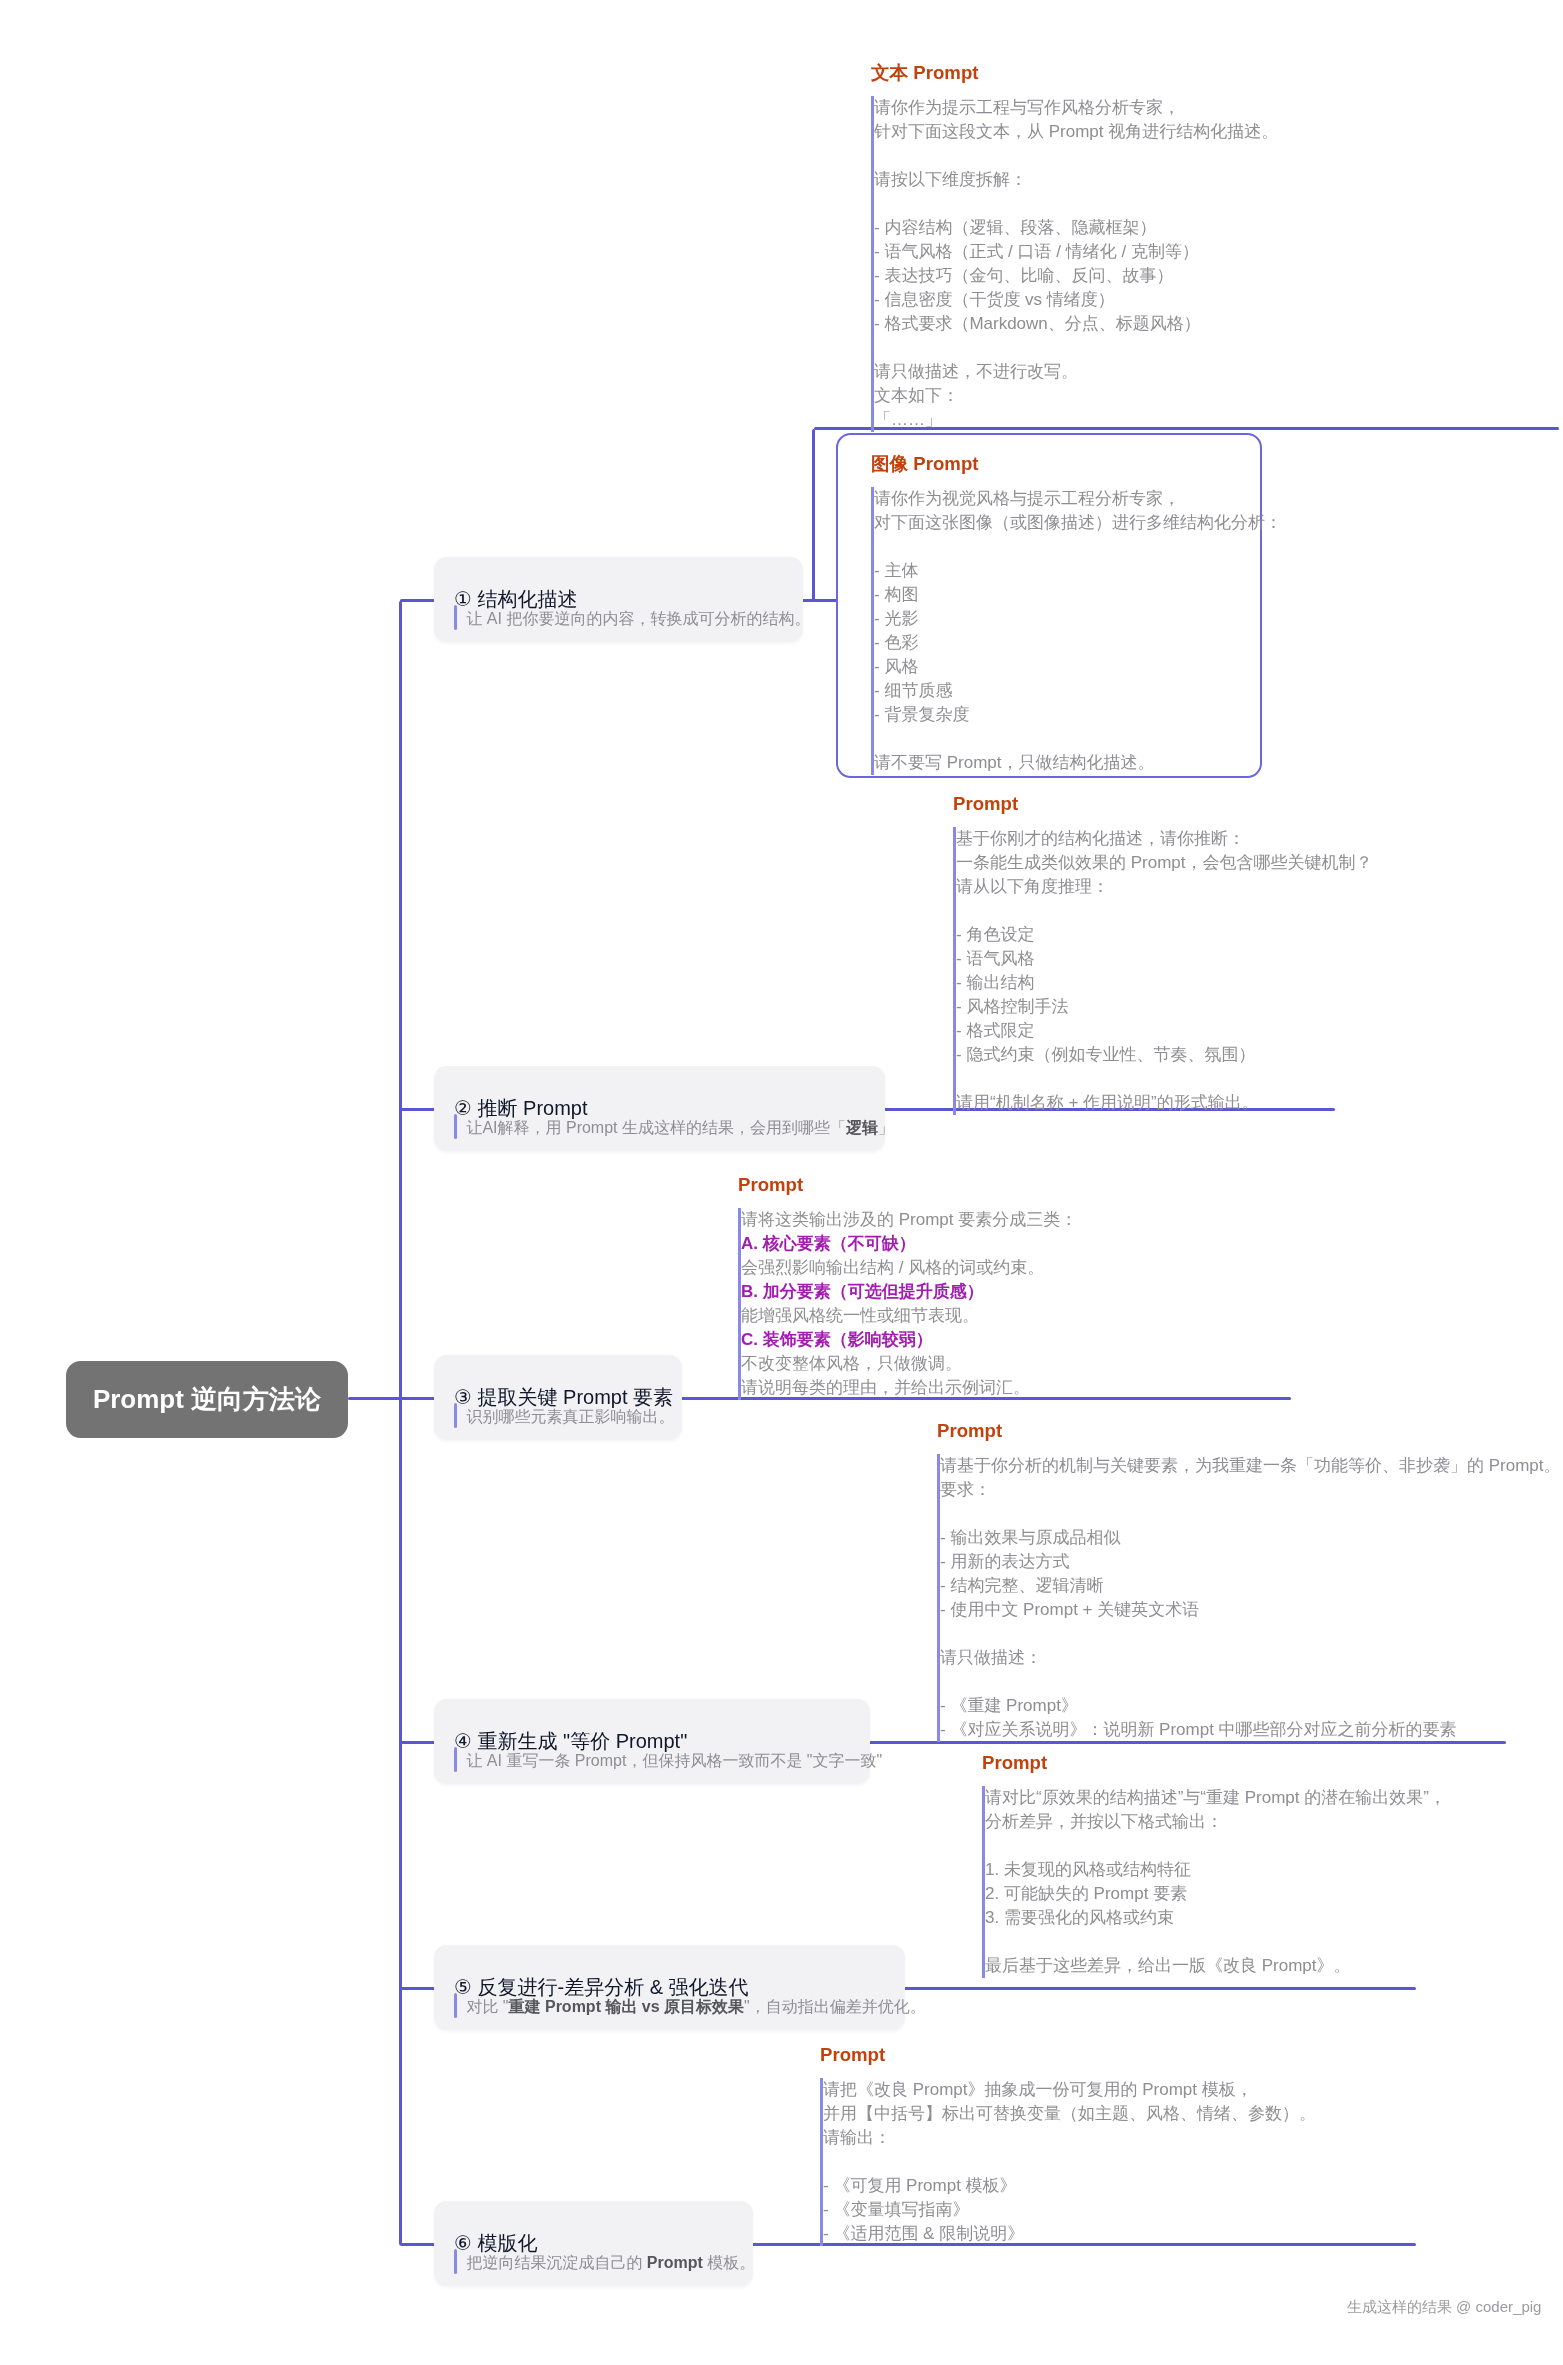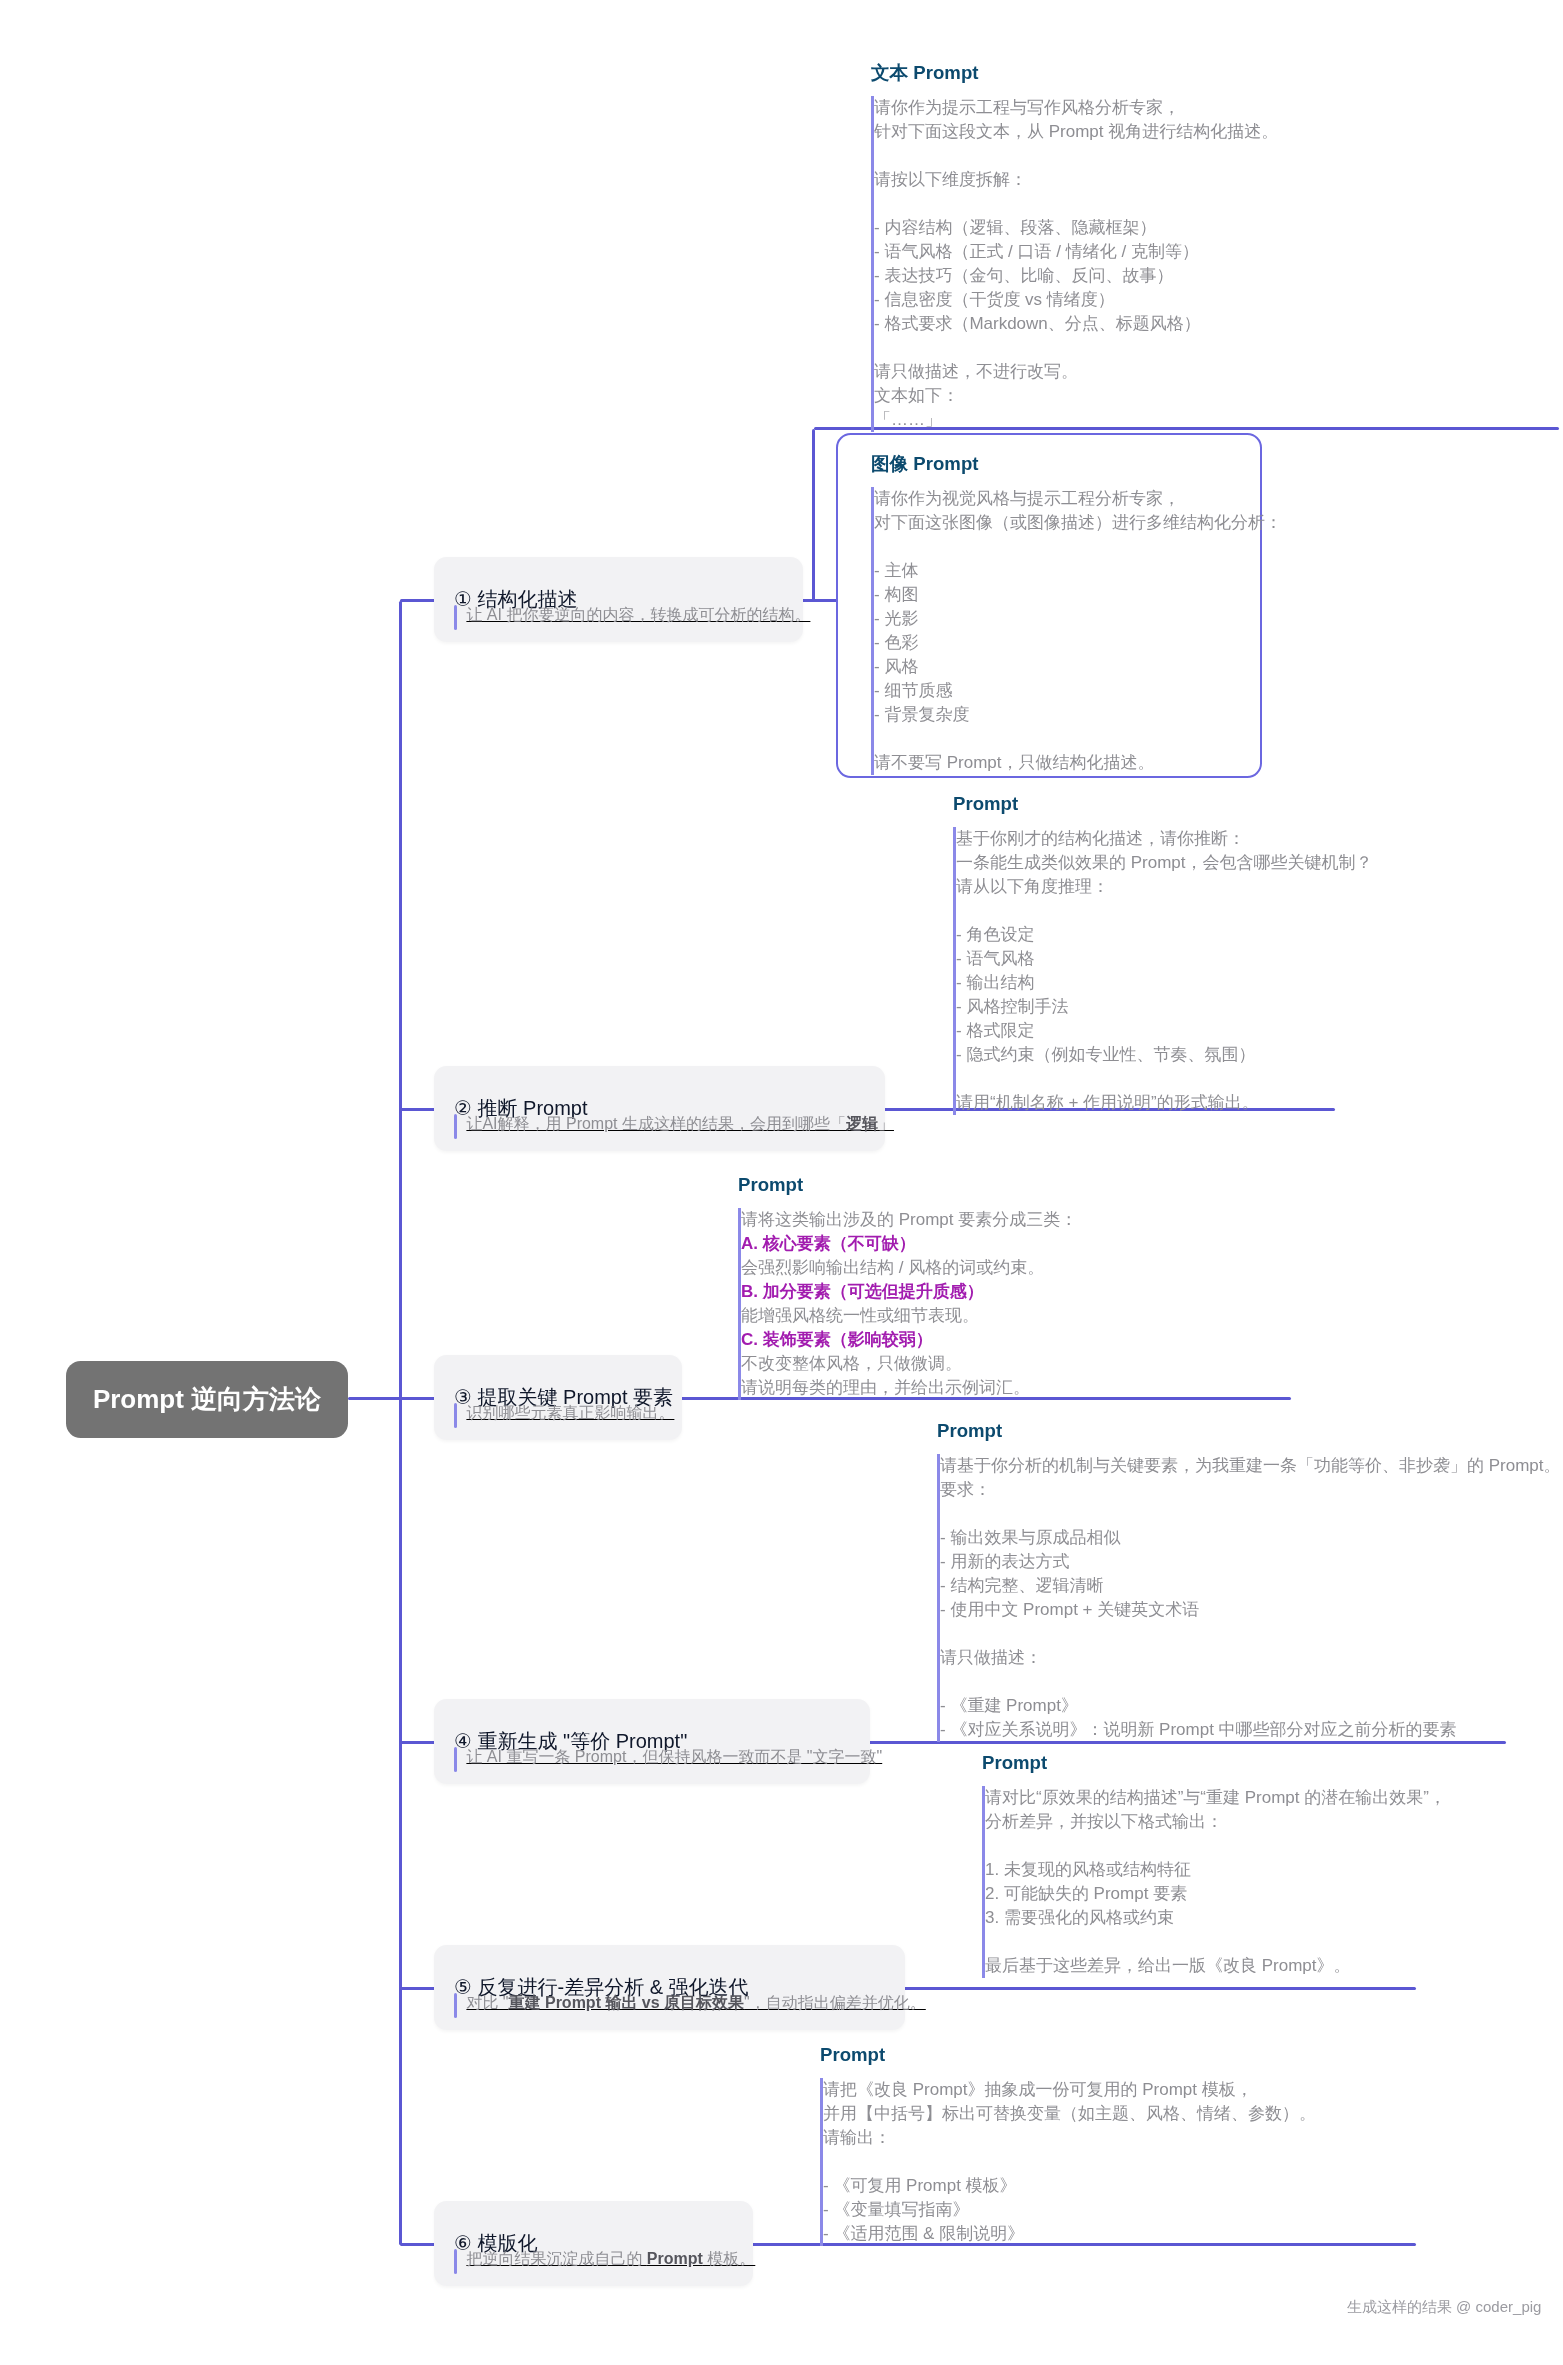--- a/index.html
+++ b/index.html
@@ -6,26 +6,26 @@
   #canvas{position:relative;width:1564px;height:2366px;background:#ffffff;overflow:hidden;
           font-family:"Liberation Sans","DejaVu Sans",sans-serif;}
   .cline{position:absolute;background:#5b57d3;z-index:1;border-radius:1.7px;}
   .root-node{position:absolute;background:#737373;border-radius:14.7px;z-index:3;
              display:flex;align-items:center;justify-content:center;}
   .root-node .lbl{color:#ffffff;font-size:26px;font-weight:bold;white-space:nowrap;}
   .branch-node{position:absolute;background:#f2f2f4;border-radius:12.4px;z-index:3;
                box-shadow:0 1.1px 3.4px rgba(0,0,0,0.04);}
   .branch-title{position:absolute;left:20px;top:29px;font-size:20px;font-weight:normal;
                 color:#0f172a;white-space:nowrap;}
-  .branch-desc{position:absolute;left:20px;top:48px;display:flex;align-items:flex-start;white-space:nowrap;text-decoration:underline;}
+  .branch-desc{position:absolute;left:20px;top:48px;display:flex;align-items:flex-end;white-space:nowrap;}
   .branch-desc .bar{width:3.4px;height:25px;background:#8b89e8;border-radius:1.7px;margin-right:9px;flex:none;}
   .branch-desc .txt{font-size:16px;color:#8e8e93;}
   .branch-desc .txt .b{color:#55555c;font-weight:bold;}
   .leaf{position:absolute;z-index:4;}
-  .leaf-title{font-size:18.6px;font-weight:bold;color:#0c4a6e;white-space:nowrap;margin:0 0 11.3px 0;line-height:25px;}
+  .leaf-title{font-size:18.6px;font-weight:bold;color:#c2410c;white-space:nowrap;margin:0 0 11.3px 0;line-height:25px;}
   .leaf-body{border-left:3.4px solid #8b89e8;padding-left:0;}
   .leaf-body .ln{font-size:17px;line-height:24px;color:#8e8e93;white-space:nowrap;}
   .leaf-body .ln .b{color:#a21caf;font-weight:bold;}
   .image-box{position:absolute;border:2.8px solid #6b67e0;border-radius:14.7px;background:#ffffff;z-index:2;}
   .footer{position:absolute;left:0;right:0;top:2308px;text-align:center;font-size:15px;color:#b0b0b3;z-index:5;}
   .footer .orange{color:#f0a73a;}
   .footer .brand{color:#f0a73a;font-weight:bold;}
   .footer .logo{display:inline-block;vertical-align:-2.3px;margin:0 3.4px 0 4.5px;}
   .watermark{position:absolute;right:22.6px;top:2298px;font-size:15px;color:#9b9ba1;z-index:5;white-space:nowrap;}
 </style>

